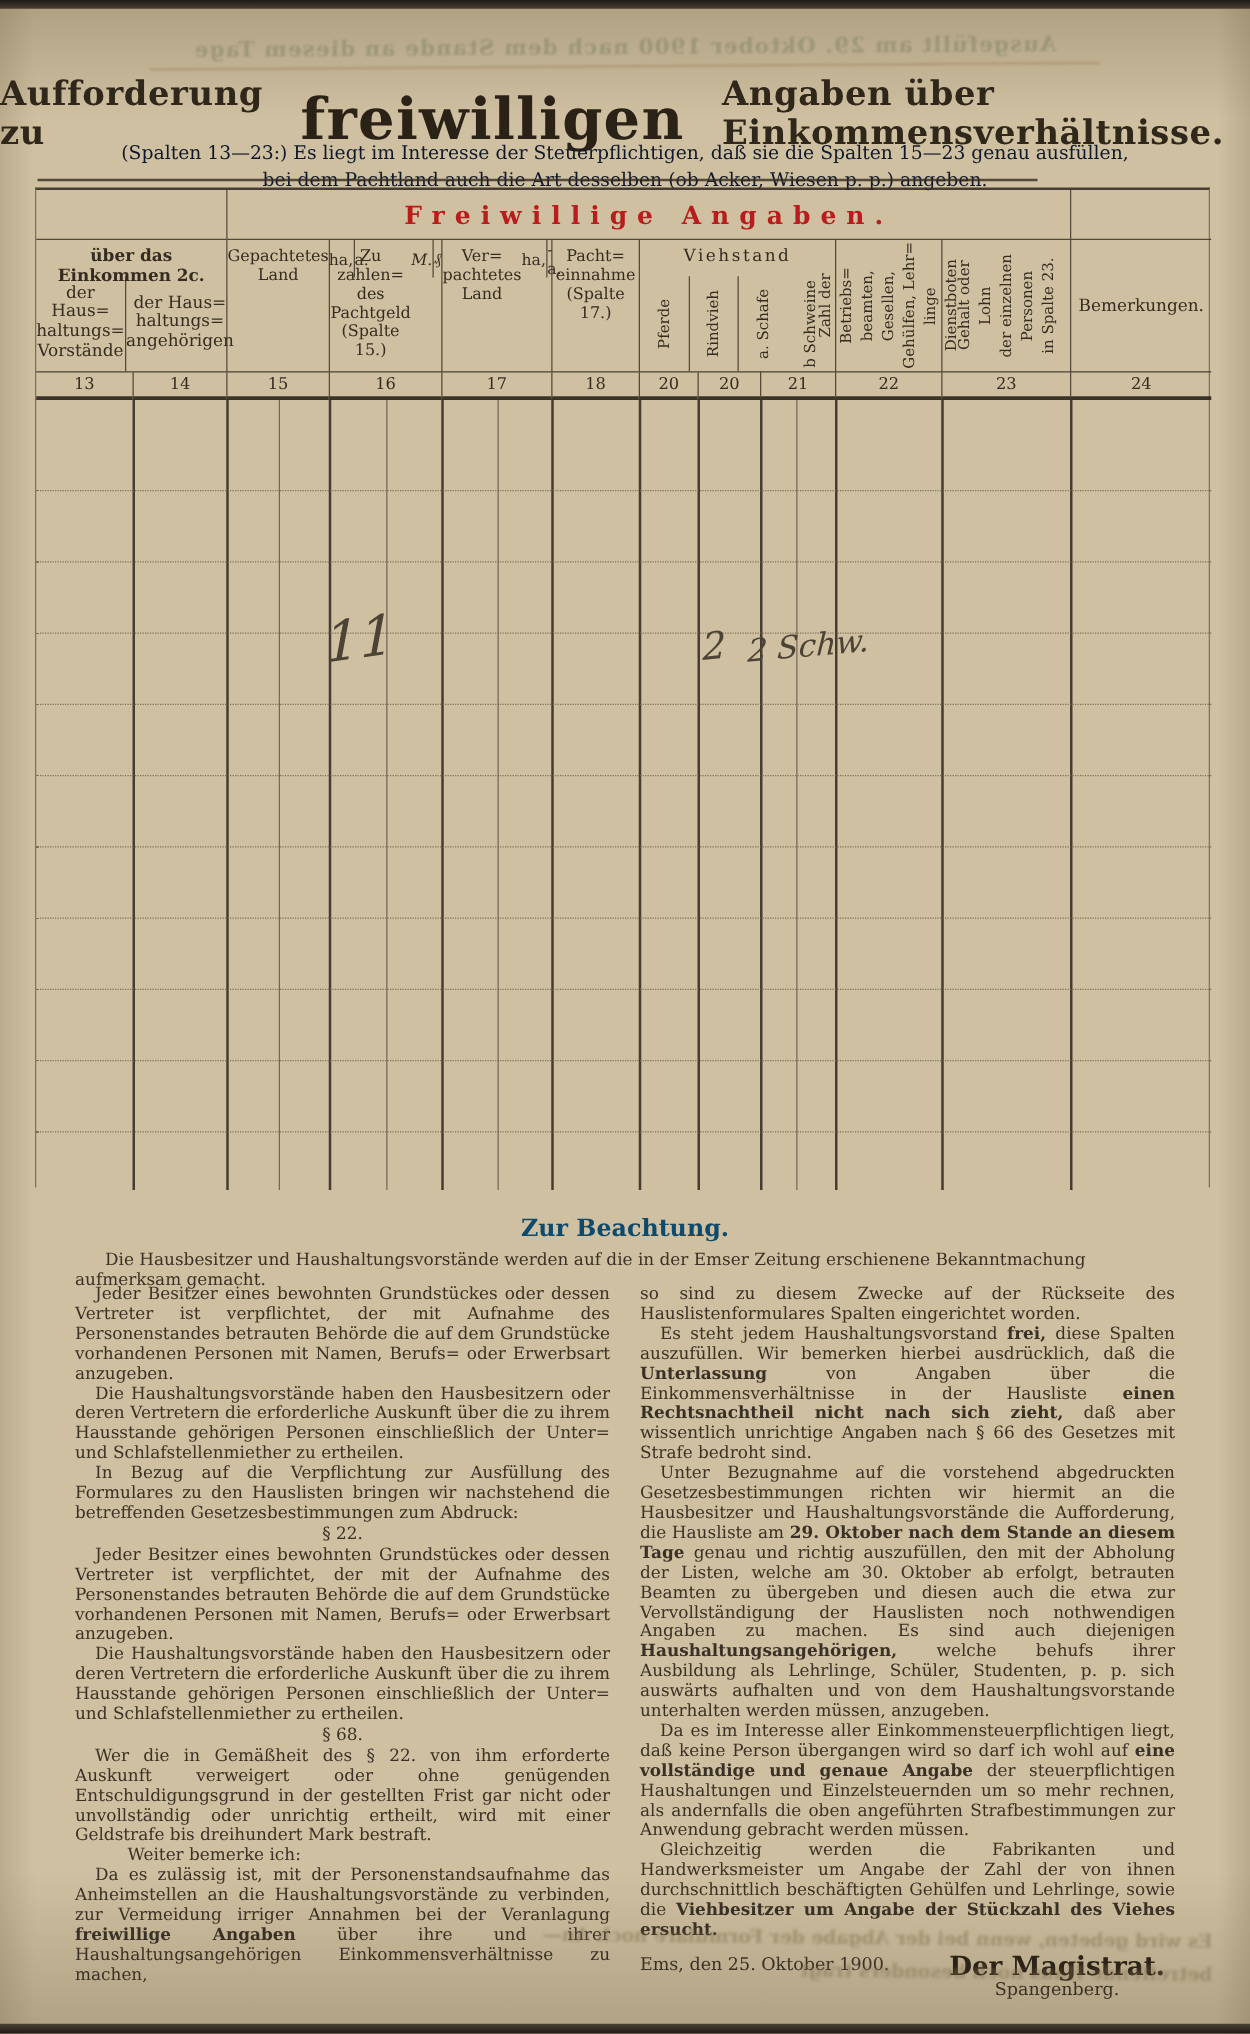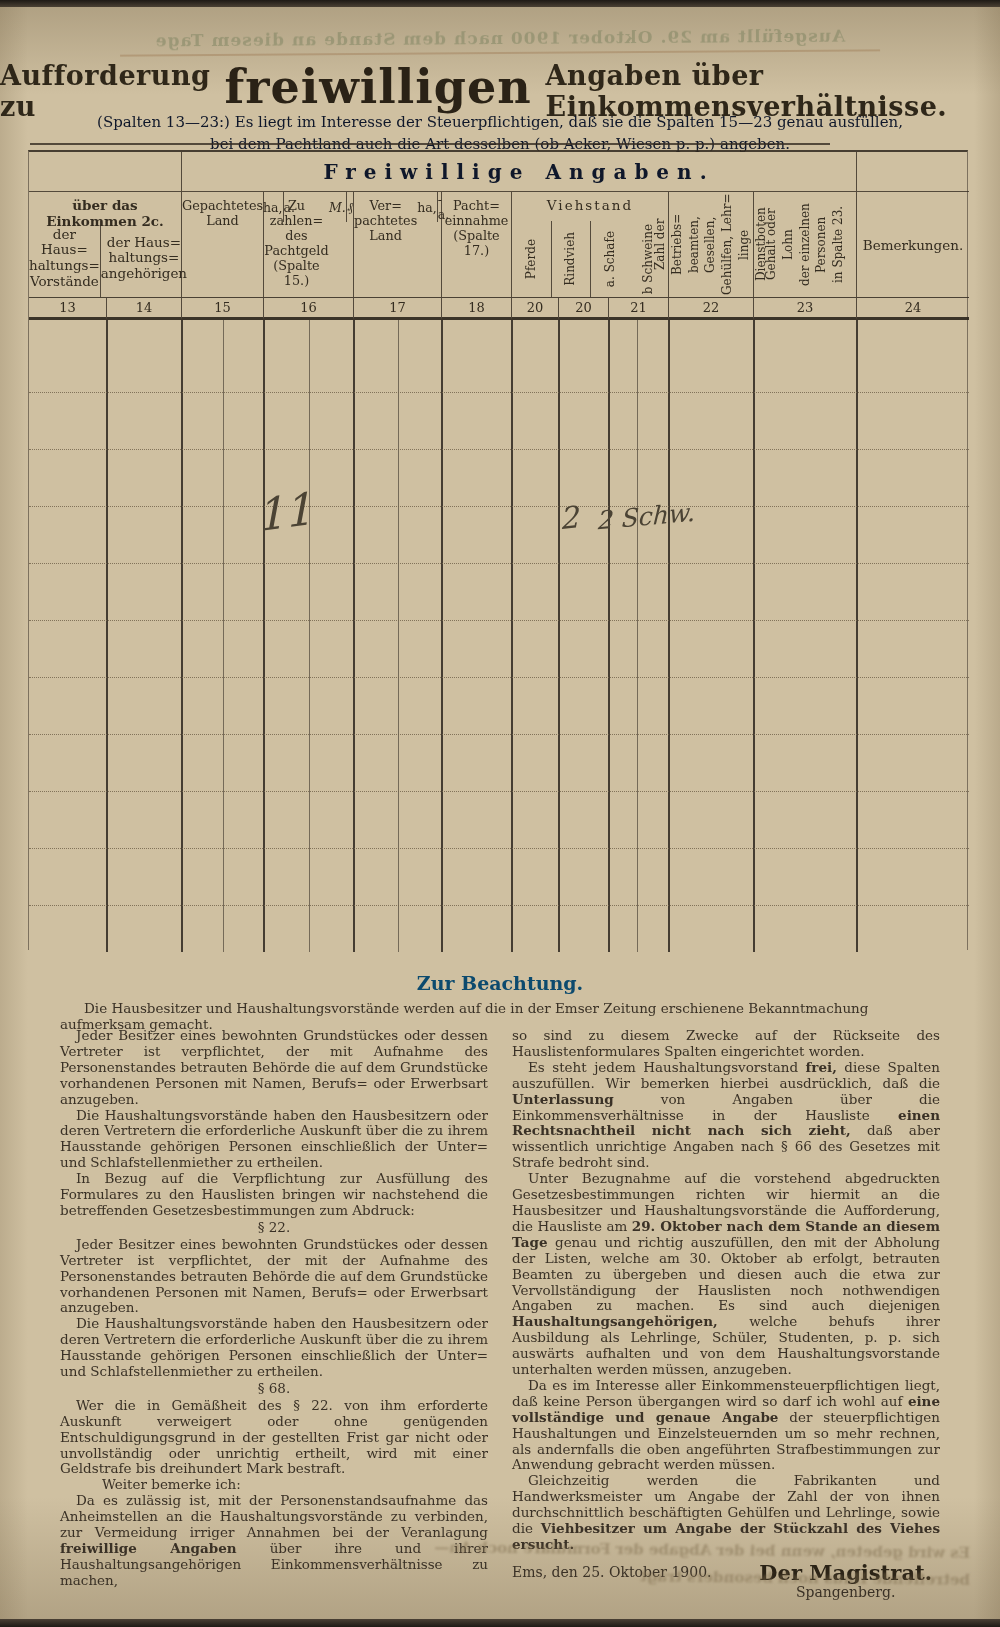--- a/index.html
+++ b/index.html
@@ -25,42 +25,42 @@
     color:rgba(116,124,88,.45);filter:blur(.7px);
     border-bottom:2px solid rgba(150,110,70,.35);padding-bottom:4px;
   }
   .ghost-bottom{
     position:absolute;top:1537px;left:430px;width:540px;
     transform:scaleX(-1) rotate(-.6deg);
     font-size:15px;line-height:1.8;color:rgba(125,108,76,.5);filter:blur(1.1px);font-weight:700;
   }
 
   
-  .title-row{position:absolute;top:60px;left:0;width:100%;display:flex;justify-content:center;align-items:flex-start;gap:14px;}
+  .title-row{position:absolute;top:60px;left:0;width:100%;display:flex;justify-content:center;align-items:flex-end;gap:30px;}
   .t-pre,.t-suf{font-size:27px;font-weight:700;letter-spacing:.5px;color:#2f2719;}
   .t-emp{font-size:46px;font-weight:700;letter-spacing:1px;color:#2a2216;}
   .subtitle{position:absolute;top:112px;left:0;width:100%;text-align:center;font-size:15px;line-height:1.45;color:#0f172a;}
 
   .rule-top{position:absolute;top:143px;left:30px;width:800px;height:2px;background:rgba(52,44,34,.8);}
 
   
   .tbl{
     position:absolute;left:28px;top:150px;width:940px;height:800px;box-sizing:border-box;
     display:grid;
     grid-template-columns:77px 75px 42px 40px 46px 44px 45px 43px 70px 47px 50px 29px 31px 85px 103px 113px;
     grid-template-rows:40px 105px 23px 632px;
     border-top:2.5px solid rgba(48,40,30,.85);
     border-left:1.2px solid rgba(58,50,40,.55);
     border-right:1.2px solid rgba(58,50,40,.55);
     font-size:13px;color:#342c20;
   }
   .cell{box-sizing:border-box;position:relative;}
   .bl{border-left:1px solid rgba(52,44,34,.8);}
   .bb{border-bottom:1.2px solid rgba(52,44,34,.8);}
-  .banner{display:flex;align-items:center;justify-content:center;font-size:20px;font-weight:700;letter-spacing:8px;color:#0f172a;}
+  .banner{display:flex;align-items:center;justify-content:center;font-size:20px;font-weight:700;letter-spacing:8px;color:#b91c1c;}
   .grp{display:flex;flex-direction:column;}
   .grp-top{text-align:center;font-weight:700;font-size:13.5px;padding-top:5px;height:24px;}
   .grp-cols{flex:1;display:flex;}
   .grp-col{flex:1;display:flex;flex-direction:column;justify-content:space-around;text-align:center;font-size:13.5px;white-space:pre-line;line-height:1.15;padding:2px 0 4px;}
   .div-l{border-left:1px solid rgba(52,44,34,.8);}
   .hcol{display:flex;flex-direction:row;}
   .hlbl{flex:1;text-align:center;white-space:pre-line;line-height:1.18;padding-top:6px;font-size:12.8px;}
   .subrow{height:30px;display:flex;font-size:12.5px;}
   .subrow .sub{flex:1;display:flex;align-items:center;justify-content:center;}
   .subrow .sub.div-l{border-left:1px solid rgba(52,44,34,.8);}

